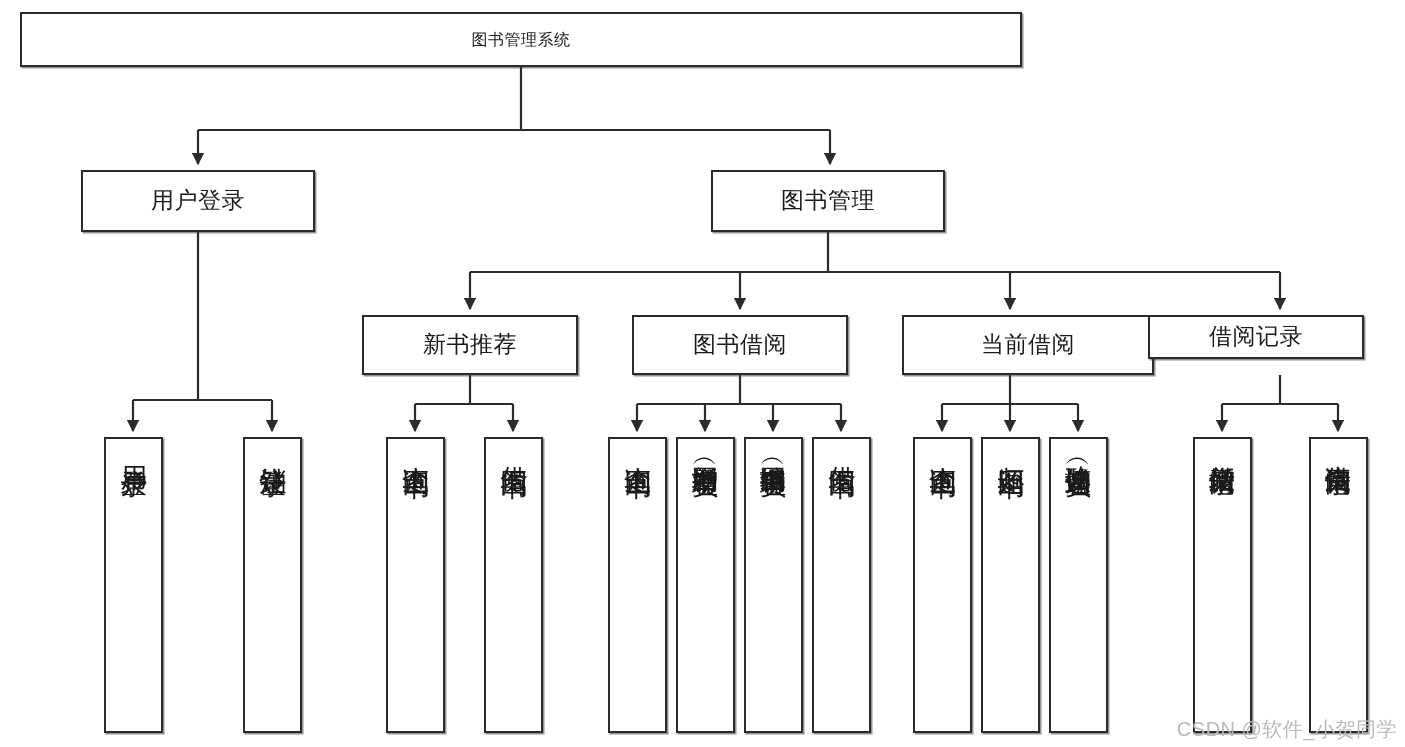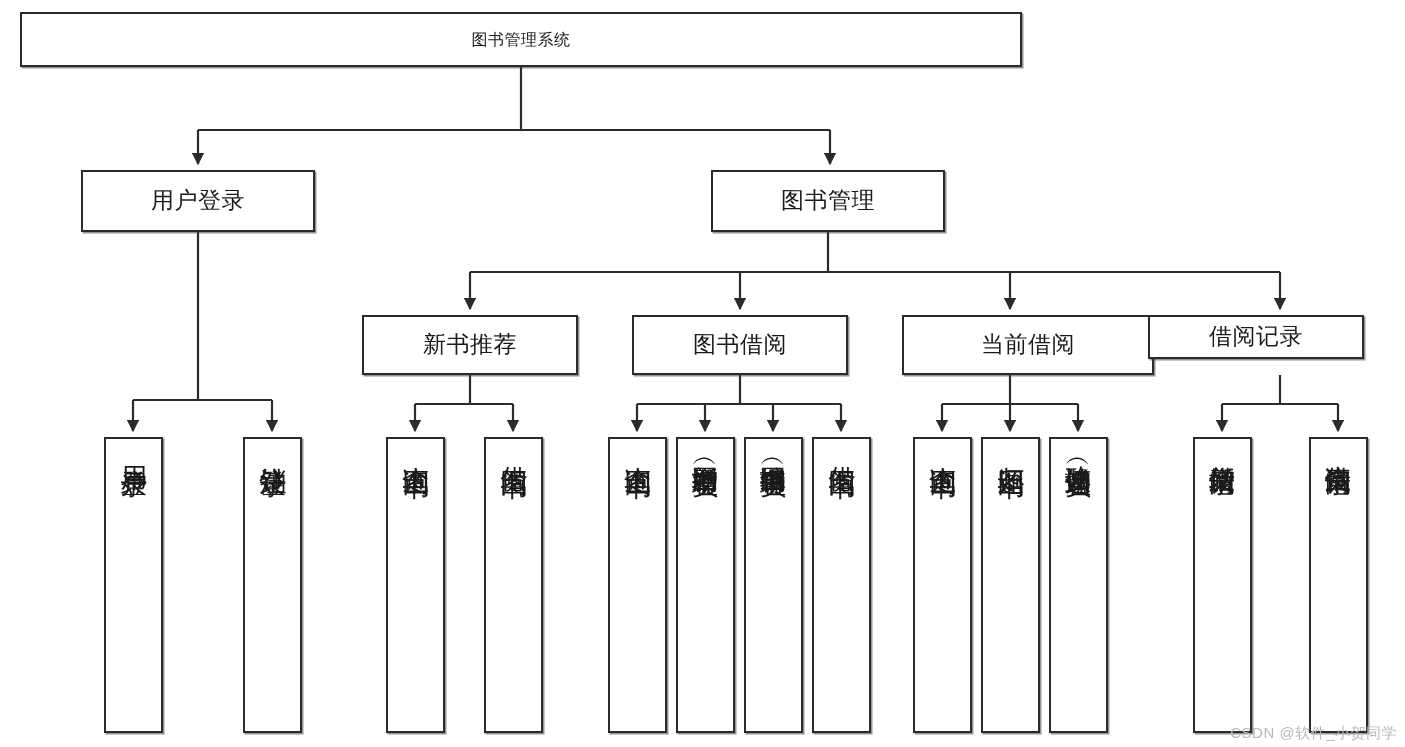--- a/index.html
+++ b/index.html
@@ -67,21 +67,21 @@
     white-space: nowrap;
   }
   .node.vert.tall-text .node-label {
     font-size: 26px;
     letter-spacing: 1px;
   }
   #watermark {
     position: absolute;
     right: 8px;
     bottom: 4px;
-    font-size: 15px;
+    font-size: 20px;
     color: #b9b9b9;
     letter-spacing: 0.5px;
     z-index: 5;
     white-space: nowrap;
   }
 </style>
 </head>
 <body>
 
 <div id="diagram-canvas">

